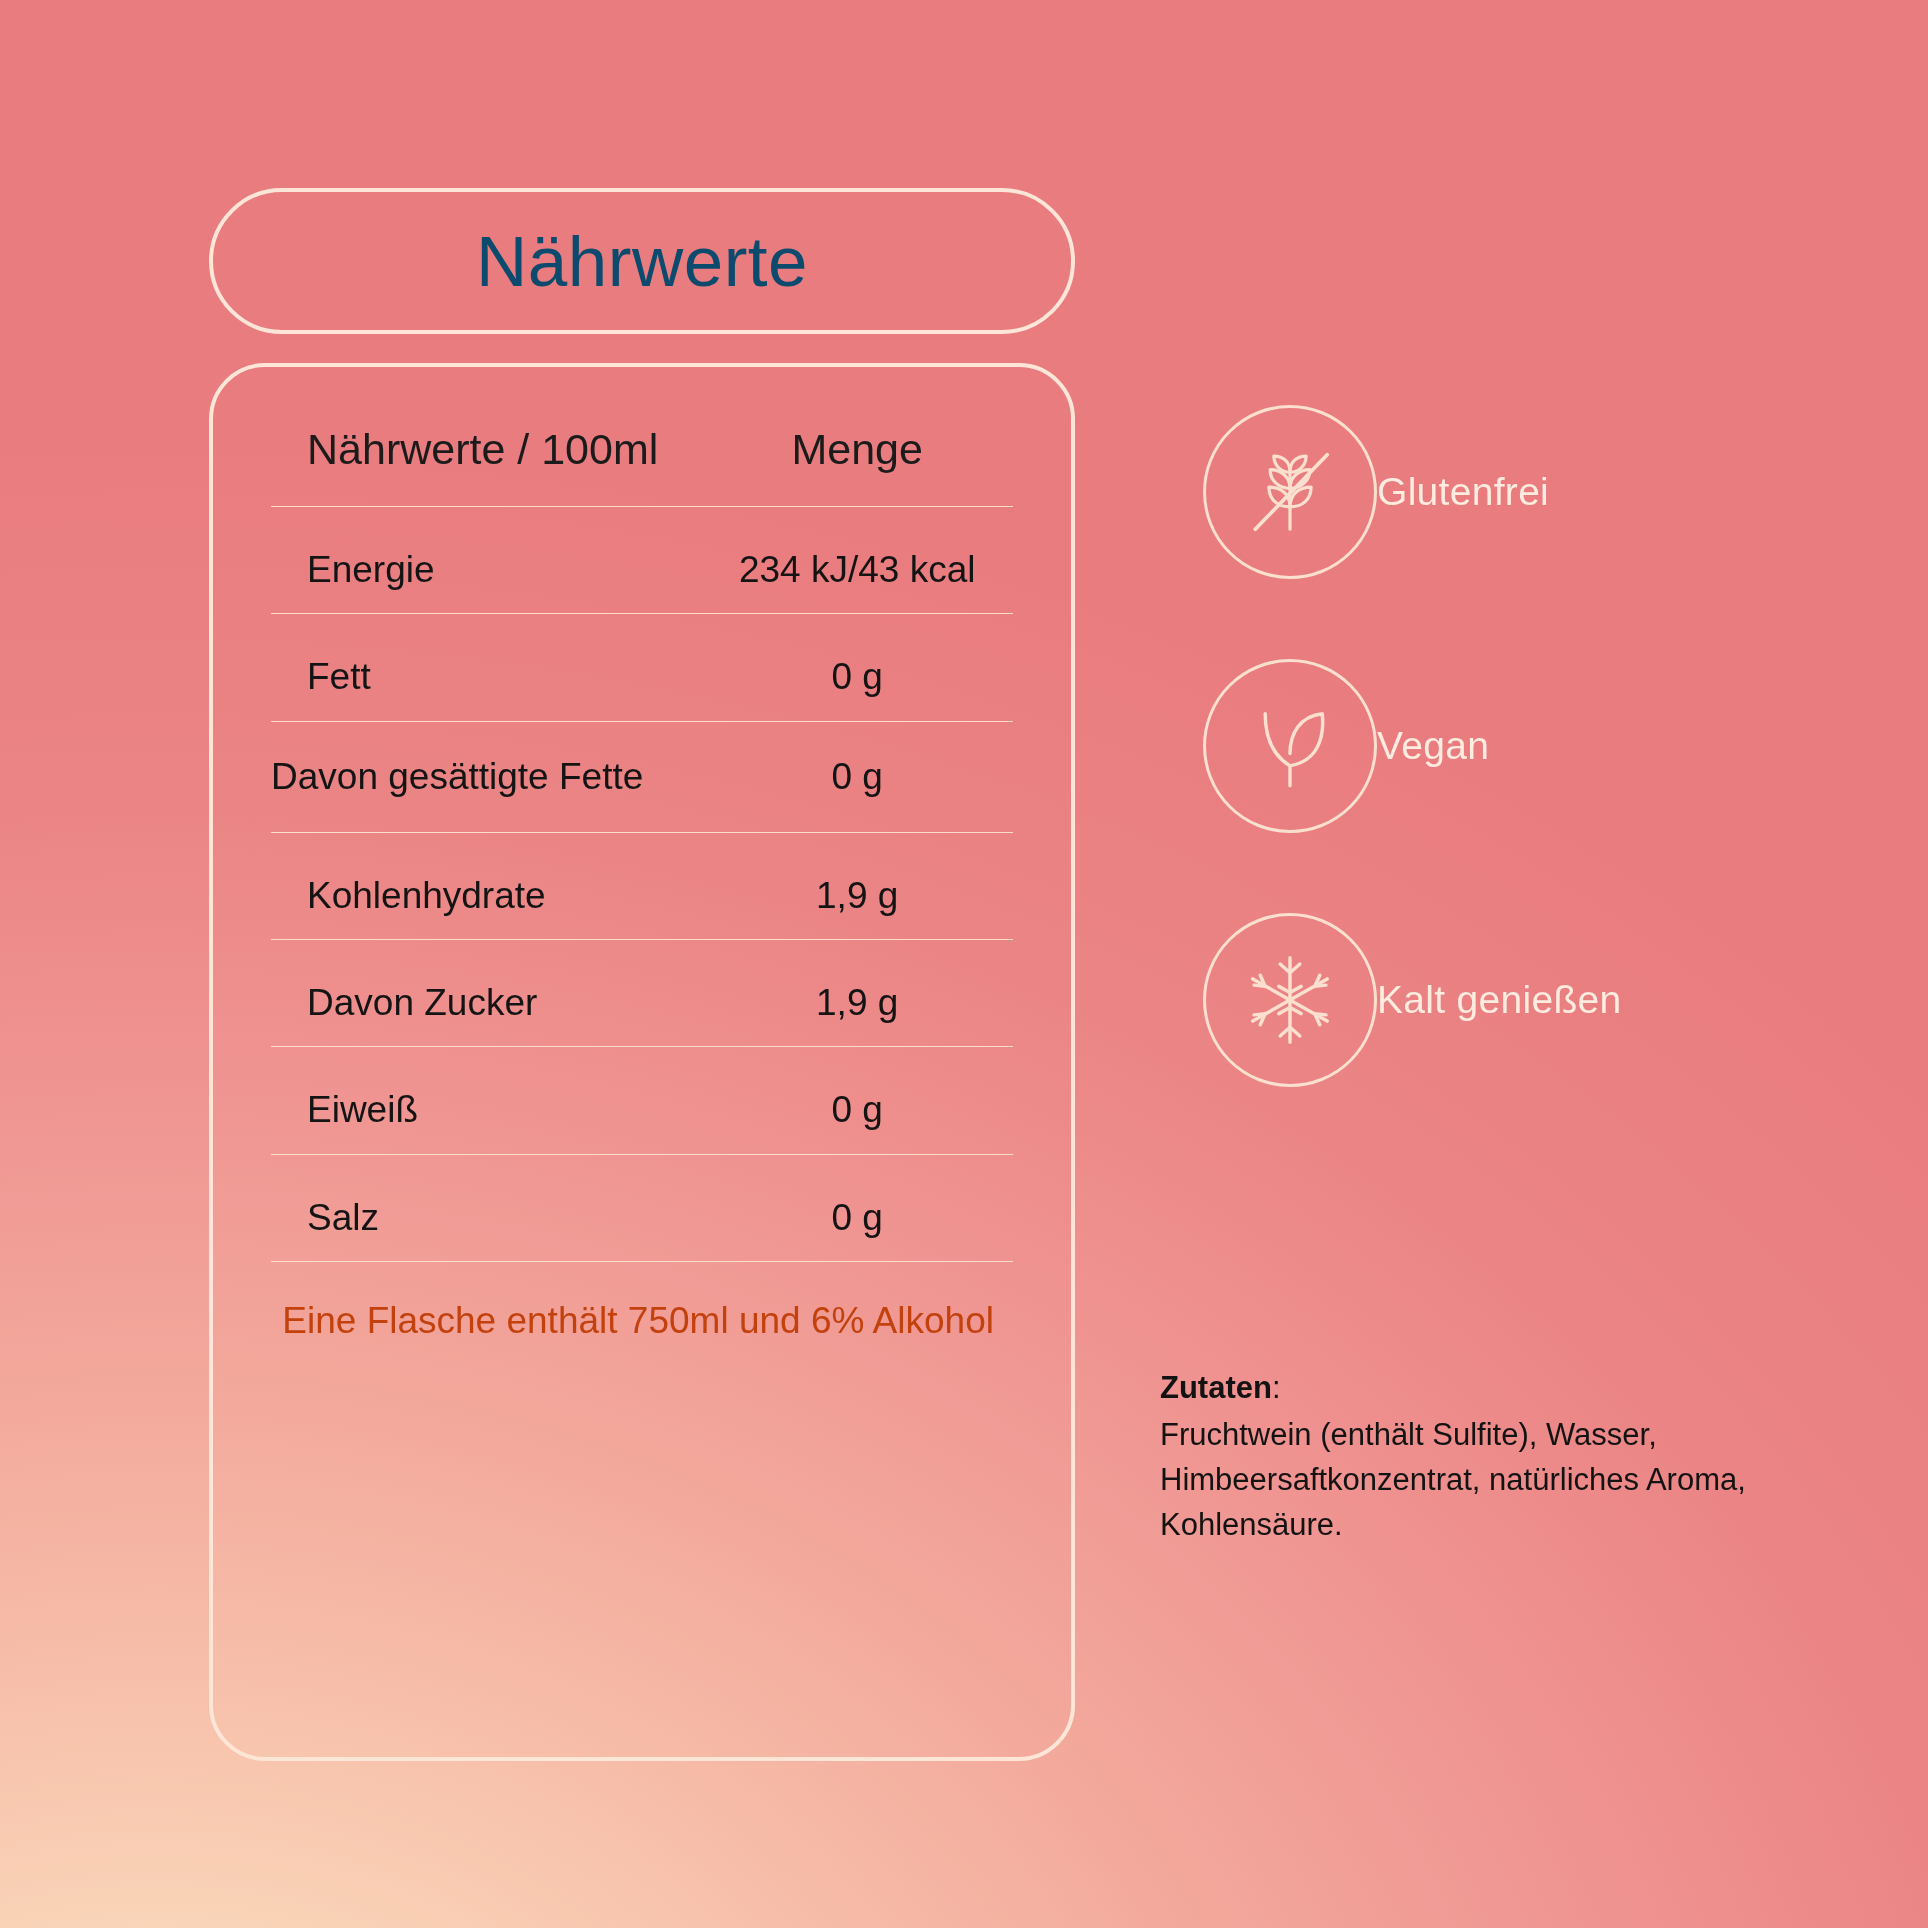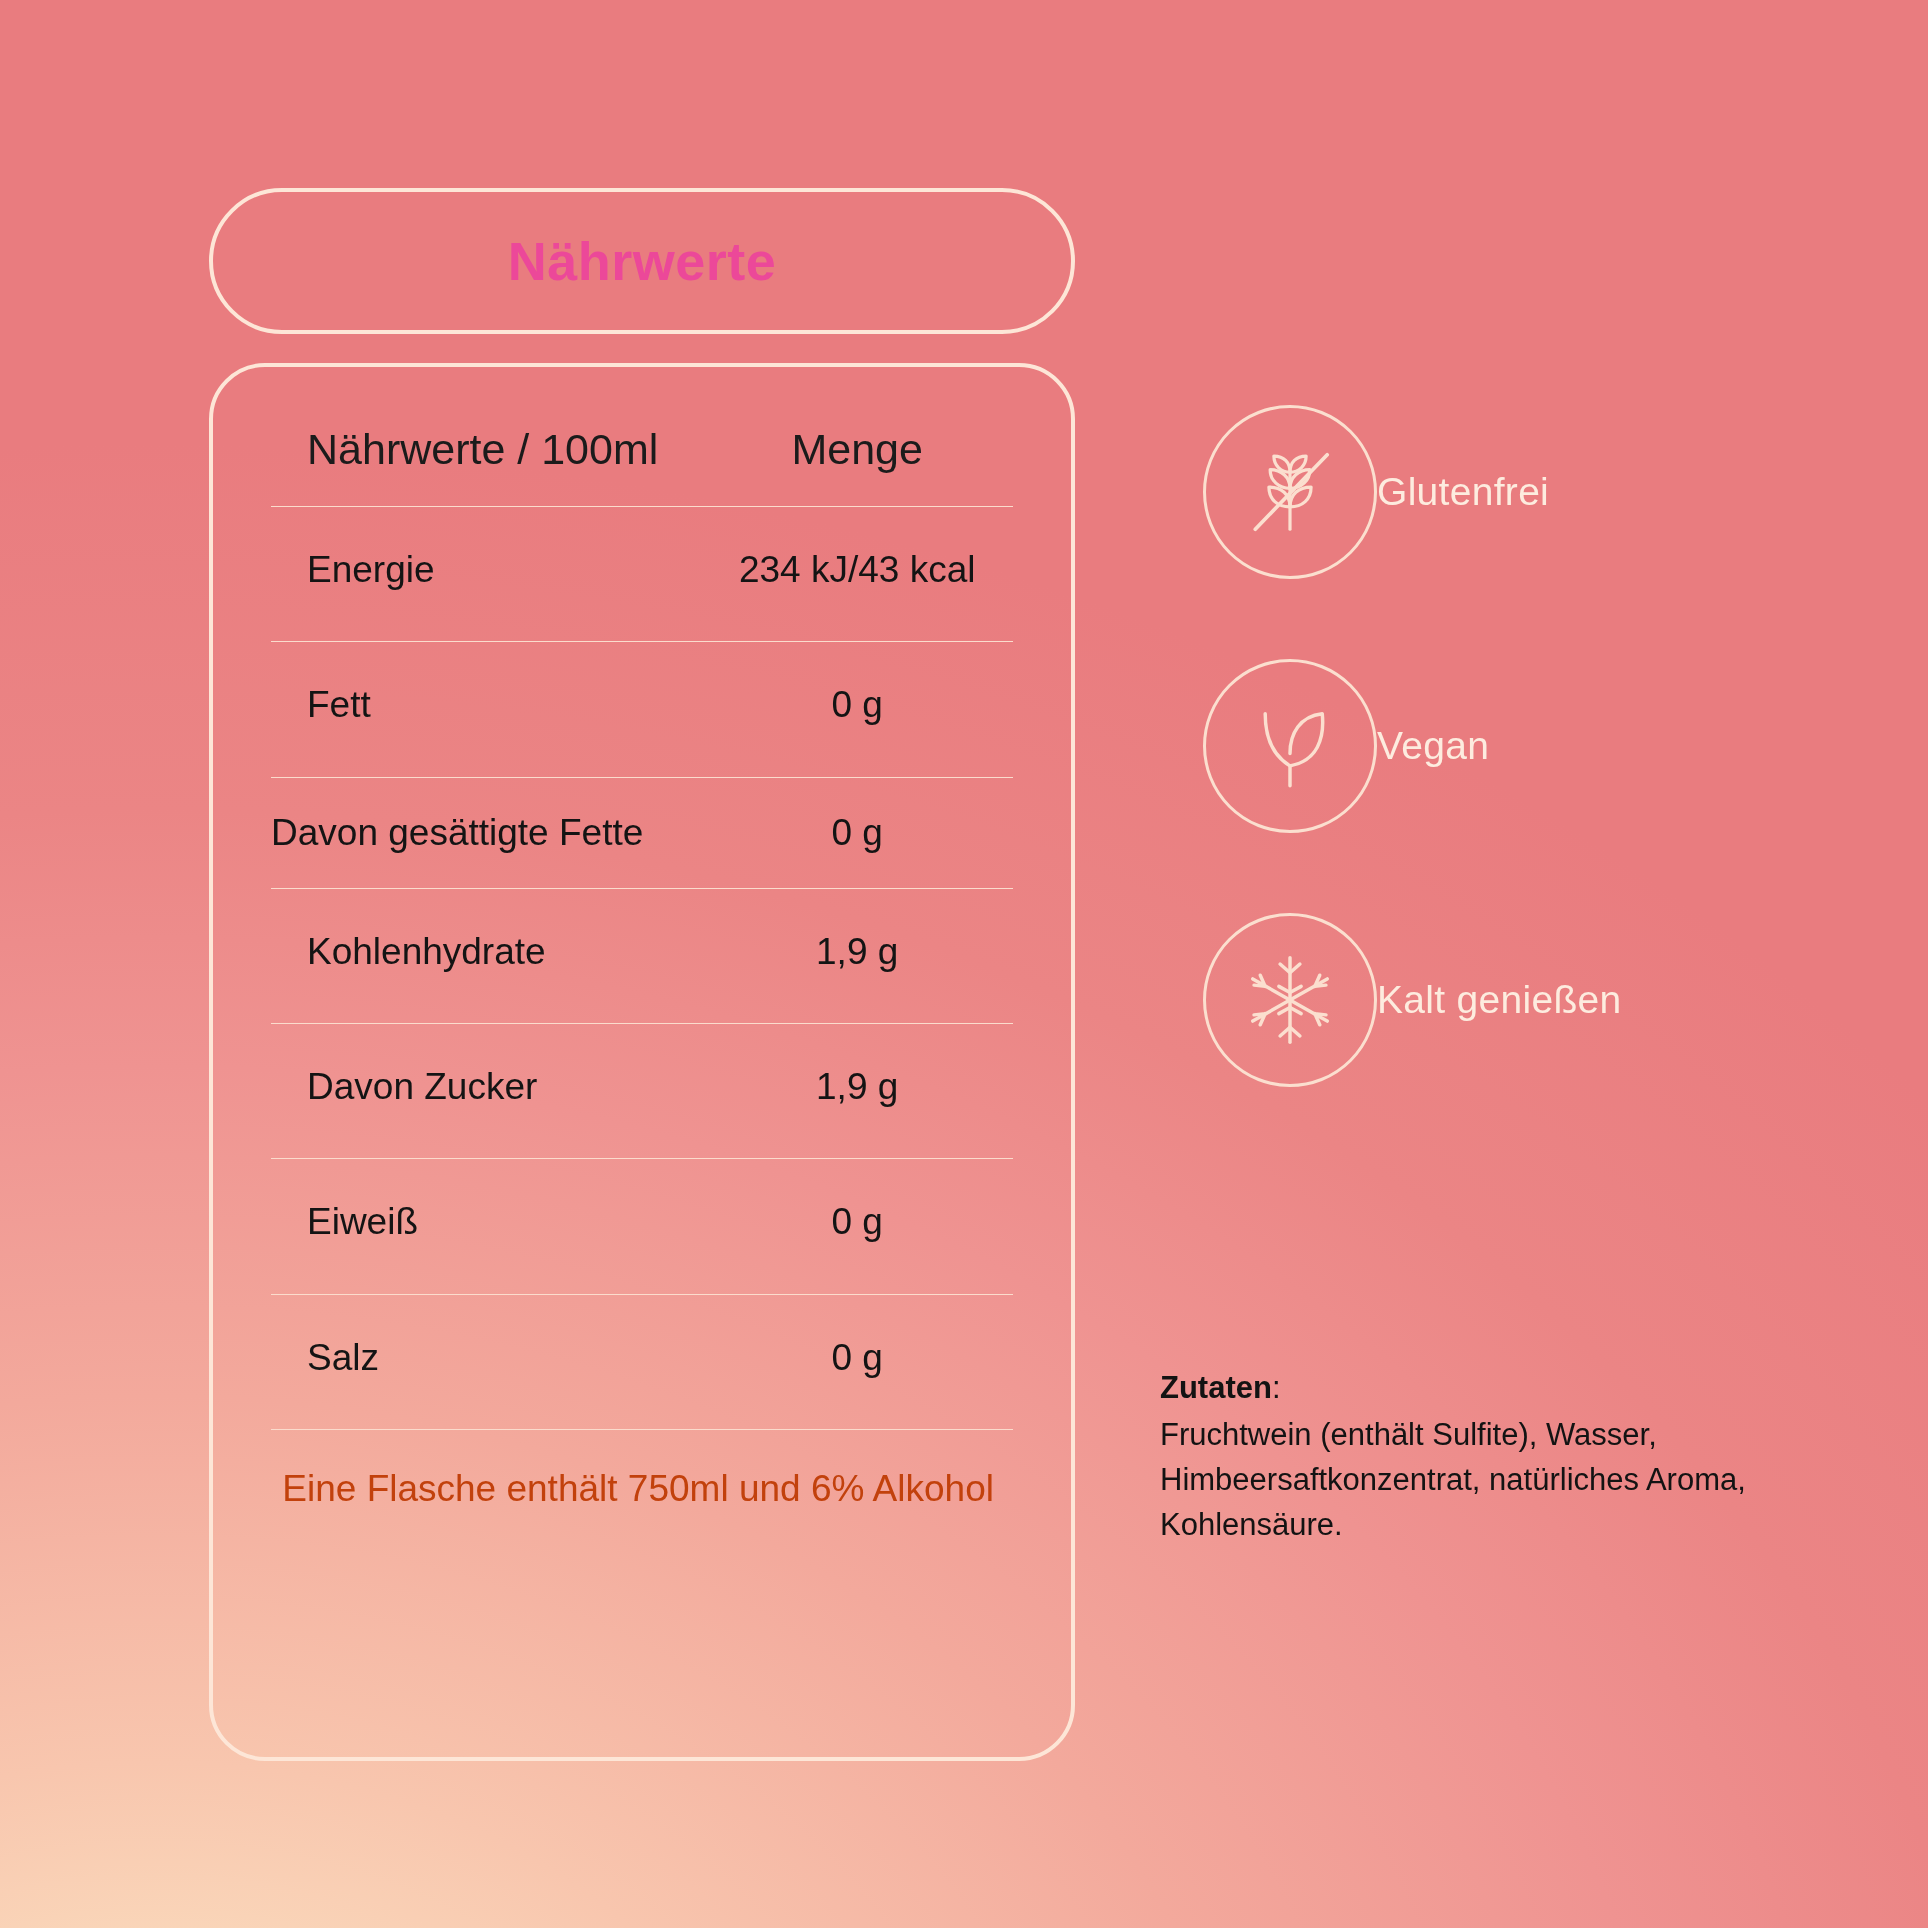--- a/index.html
+++ b/index.html
@@ -32,24 +32,24 @@
     width: 866px;
     height: 146px;
     border: 4.7px solid #fde6d7;
     border-radius: 73px;
     display: flex;
     align-items: center;
     justify-content: center;
     box-sizing: border-box;
   }
   .title-pill .title {
-    font-size: 54px;
-    font-weight: 700;
+    font-size: 71px;
+    font-weight: 400;
     letter-spacing: 0.5px;
-    color: #ec4899;
+    color: #0c4a6e;
     line-height: 1;
   }
 
   
   .nutrition-card {
     position: absolute;
     left: 209px;
     top: 363px;
     width: 866px;
     height: 1398px;
@@ -78,21 +78,21 @@
     color: #1b1b1b;
     padding: 13px 0 32px 0;
   }
   .hdr-row th.left { text-align: left; padding-left: 36px; }
   .hdr-row th.right { text-align: center; }
 
   .row td {
     border-top: 1.9px solid #fbdccd;
     font-size: 37px;
     color: #141414;
-    padding: 40px 0 48px 0;
+    padding: 40px 0 20px 0;
     line-height: 1.25;
   }
   .row td.label { text-align: left; padding-left: 36px; }
   .row td.value { text-align: center; }
 
   .row.tall td { padding: 32px 0 32px 0; }
 
   .footnote {
     margin-top: 0;
     border-top: 1.9px solid #fbdccd;

